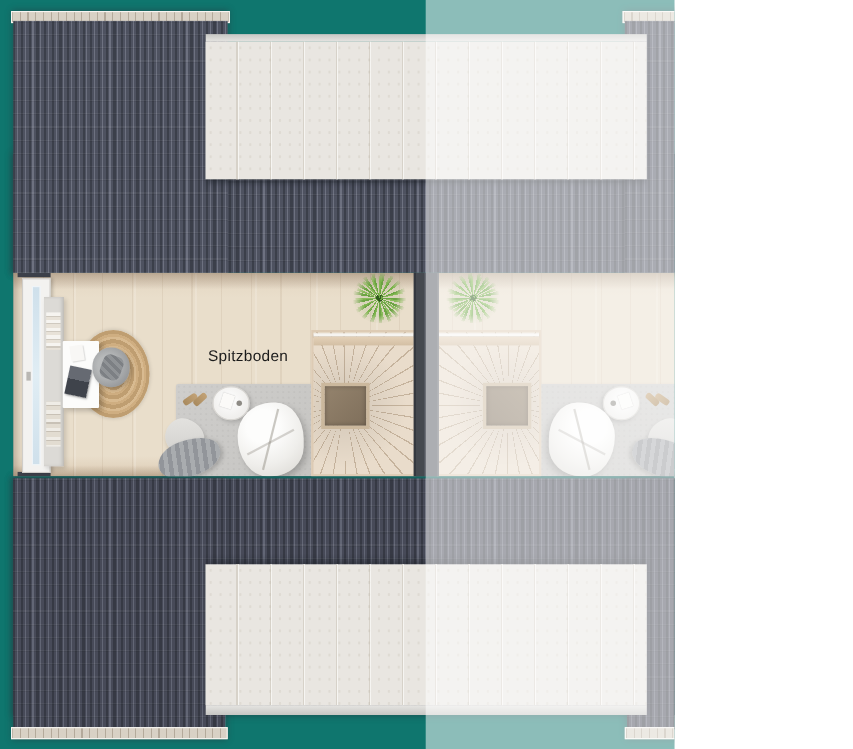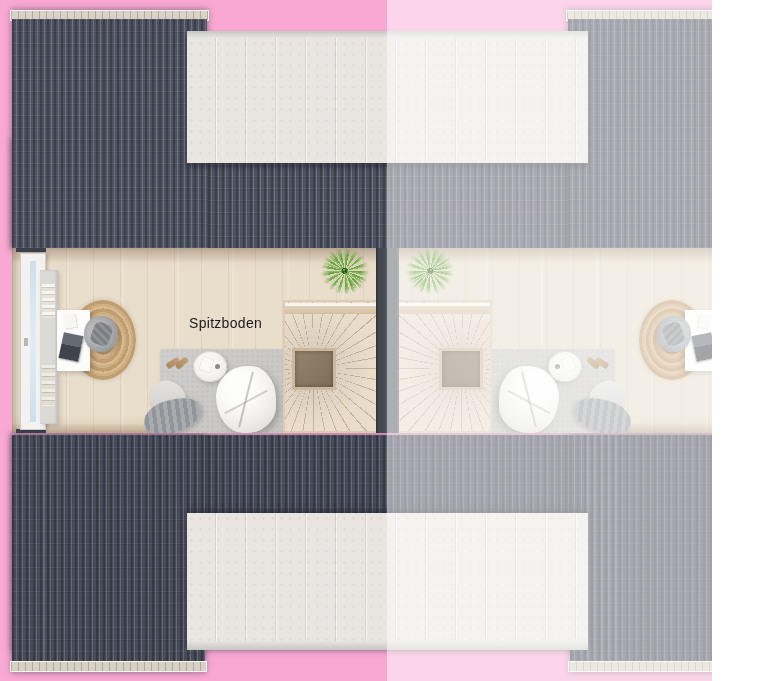--- a/index.html
+++ b/index.html
@@ -1,17 +1,17 @@
 <!DOCTYPE html>
 <html style="--roof-dark-a: #3b3f4a; --roof-dark-b: #4e5260; --roof-dark-c: #6d7180; --ridge-cap: #d8d1c5; --dormer-panel: #e9e6e1; --dormer-seam: #d7d2c9; --floor-light: #e9decb; --party-wall: #45494f; --stair-wood: #e9dccb; --stair-void: #7f6f5b; --rug-gray: #c5c4c1; --rug-jute: #bf9e71; --plant-green: #6aa43c; --background: #ffffff; --fade-overlay: rgba(255,255,255,0.52);"><head>
 <meta charset="utf-8">
 <style>
   html,body{margin:0;padding:0;background:#ffffff;}
   .scene{
-    position:relative;width:712px;height:681px;background:#f9a8d4;
+    position:relative;width:613px;height:681px;background:#0f766e;
     overflow:hidden;font-family:"Liberation Sans",sans-serif;
   }
   
   .roof{position:absolute;}
   .roof-body{
     position:absolute;inset:0;
     background:
       repeating-linear-gradient(180deg, rgba(255,255,255,0.06) 0 1px, rgba(0,0,0,0.06) 1px 2px, rgba(0,0,0,0) 2px 12px),
       repeating-linear-gradient(90deg,
         var(--roof-dark-a,#3b3f4a) 0 2px,

